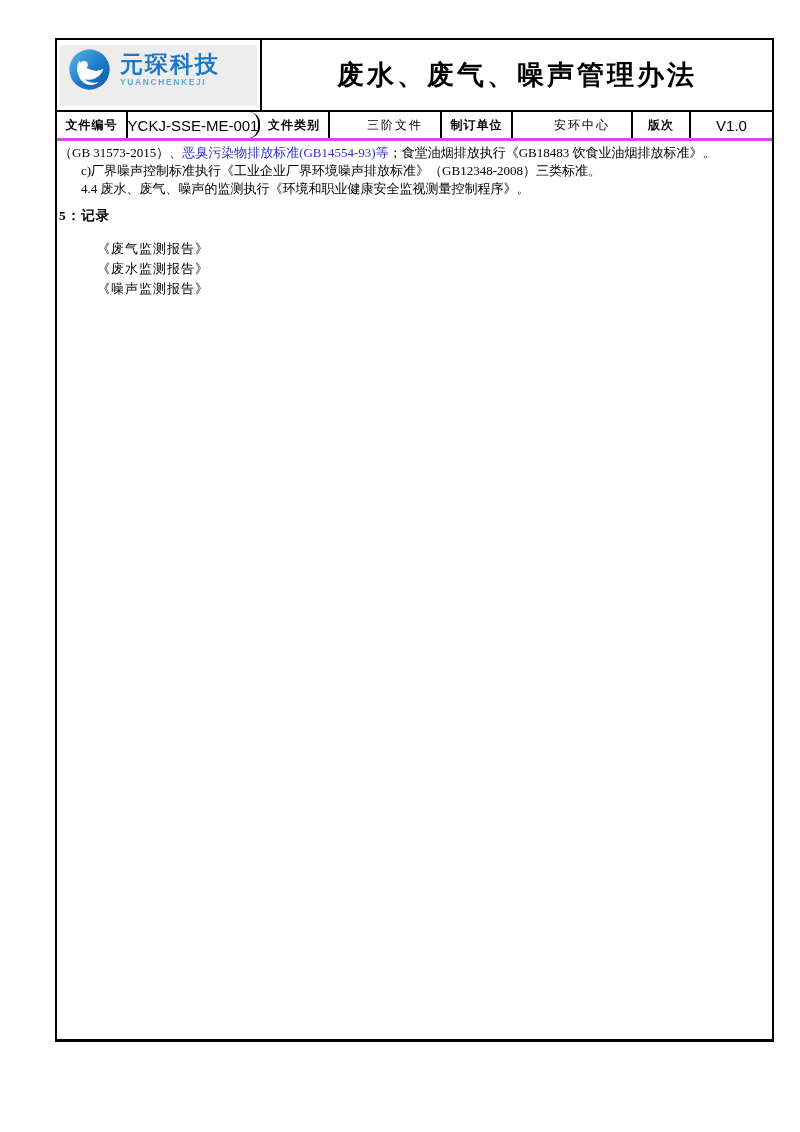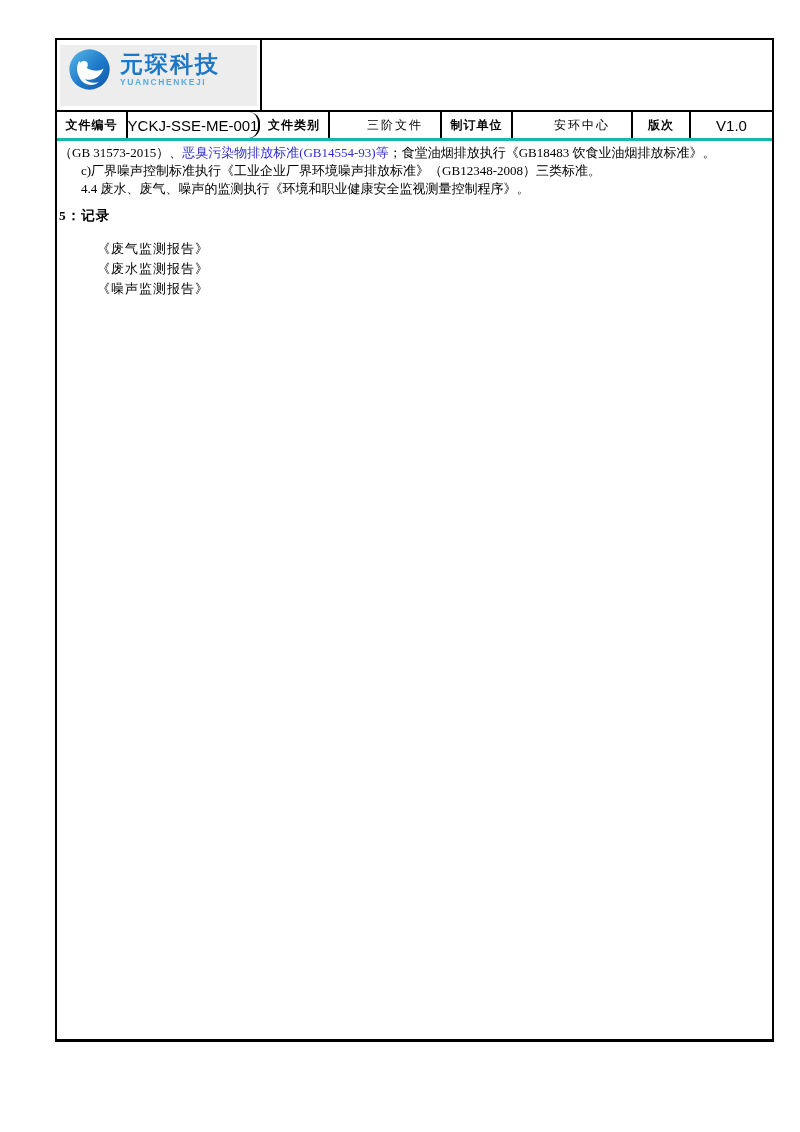--- a/index.html
+++ b/index.html
@@ -13,21 +13,21 @@
   .logo-bg{position:absolute;left:3px;right:3px;top:5px;bottom:4px;background:#ededed;}
   .logo-wrap{position:absolute;left:10px;top:7px;display:flex;align-items:center;}
   .logo-text{margin-left:8px;display:flex;flex-direction:column;line-height:1;}
   .brand{font-family:"Liberation Sans","DejaVu Sans",sans-serif;font-weight:bold;
          font-size:23px;color:#1d79c8;letter-spacing:2px;}
   .brand-sub{font-family:"Liberation Sans","DejaVu Sans",sans-serif;font-weight:bold;
          font-size:8.5px;color:#5aabdf;letter-spacing:1.6px;margin-top:2px;}
   .title-cell{flex:1;display:flex;align-items:center;justify-content:center;}
   .doc-title{font-size:27px;font-weight:bold;letter-spacing:3px;}
   
-  .hrow2{display:flex;height:29px;border-bottom:3px solid #14b8a6;box-sizing:border-box;
+  .hrow2{display:flex;height:29px;border-bottom:3px solid #d946ef;box-sizing:border-box;
          align-items:stretch;}
   .hcell{display:flex;align-items:center;justify-content:center;border-right:2px solid #000;
          box-sizing:border-box;font-size:12px;white-space:nowrap;overflow:hidden;}
   .hcell:last-child{border-right:none;}
   .lbl{font-weight:bold;letter-spacing:1px;}
   .val-cn{letter-spacing:2px;padding-left:20px;}
   .val-code{font-family:"Liberation Sans","DejaVu Sans",sans-serif;font-size:15px;letter-spacing:0;border-radius:11px;}
   .w1{width:71px;} .w2{width:132px;} .w3{width:70px;} .w4{width:112px;}
   .w5{width:71px;} .w6{width:120px;} .w7{width:58px;} .w8{flex:1;}
   
@@ -60,20 +60,23 @@
             <circle cx="24" cy="24" r="21.5" fill="url(#lg)"></circle>
             <path d="M13,15 C20,25 32,28 39,23 C36,33 26,37 19,34 C22,38 30,39 34,37 C28,43 17,41 13,32 C10,26 10,20 13,15 Z" fill="#ffffff"></path>
             <circle cx="18" cy="19" r="4.2" fill="#ffffff"></circle>
           </svg>
           <div class="logo-text">
             <span class="brand">元琛科技</span>
             <span class="brand-sub">YUANCHENKEJI</span>
           </div>
         </div>
       </div>
+      <div class="title-cell">
+        <span class="doc-title">废水、废气、噪声管理办法</span>
+      </div>
     </div>
 
     <div class="hrow2">
       <div class="hcell w1 lbl">文件编号</div>
       <div class="hcell w2 val-code">YCKJ-SSE-ME-001</div>
       <div class="hcell w3 lbl">文件类别</div>
       <div class="hcell w4 val-cn">三阶文件</div>
       <div class="hcell w5 lbl">制订单位</div>
       <div class="hcell w6 val-cn">安环中心</div>
       <div class="hcell w7 lbl">版次</div>

